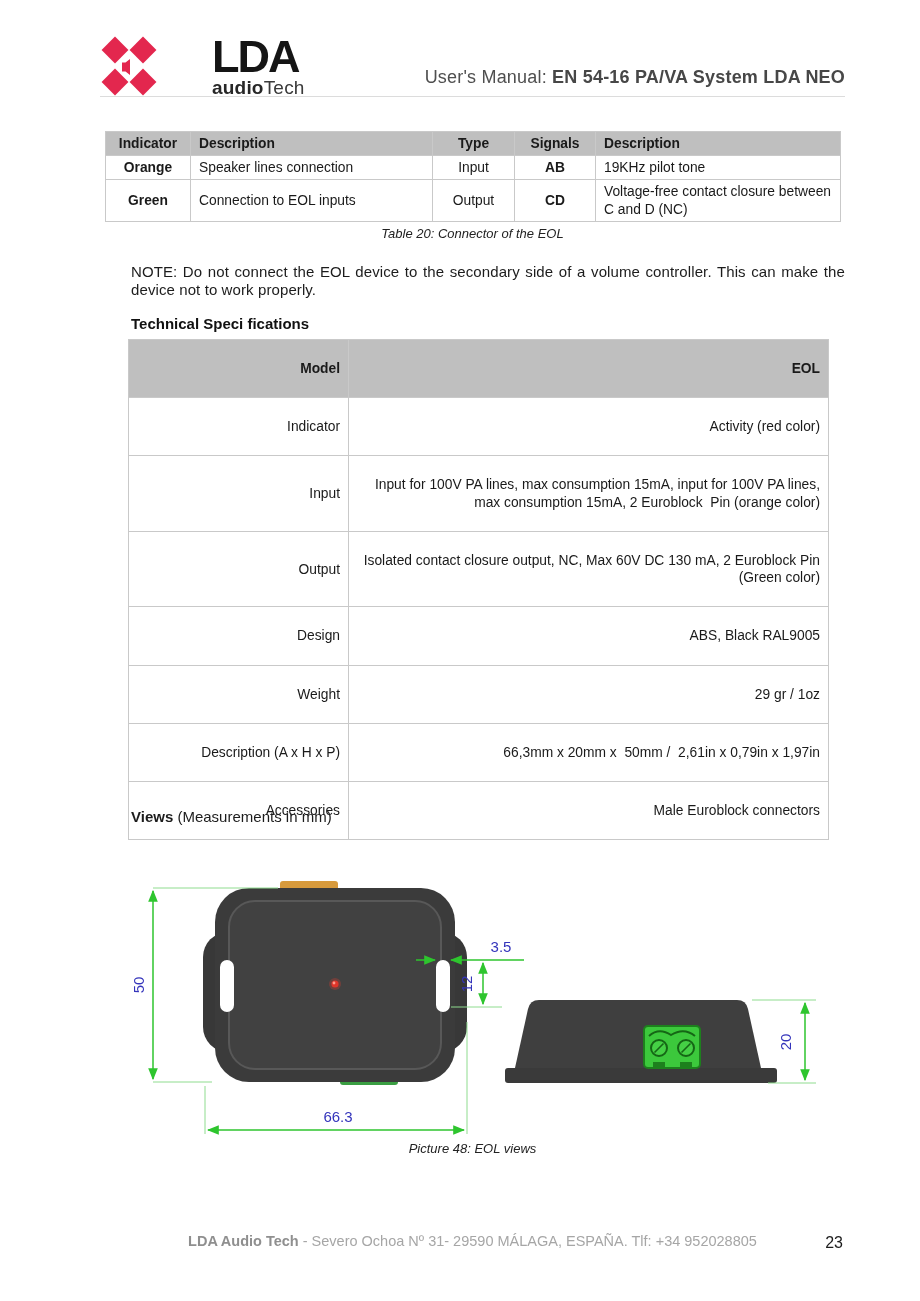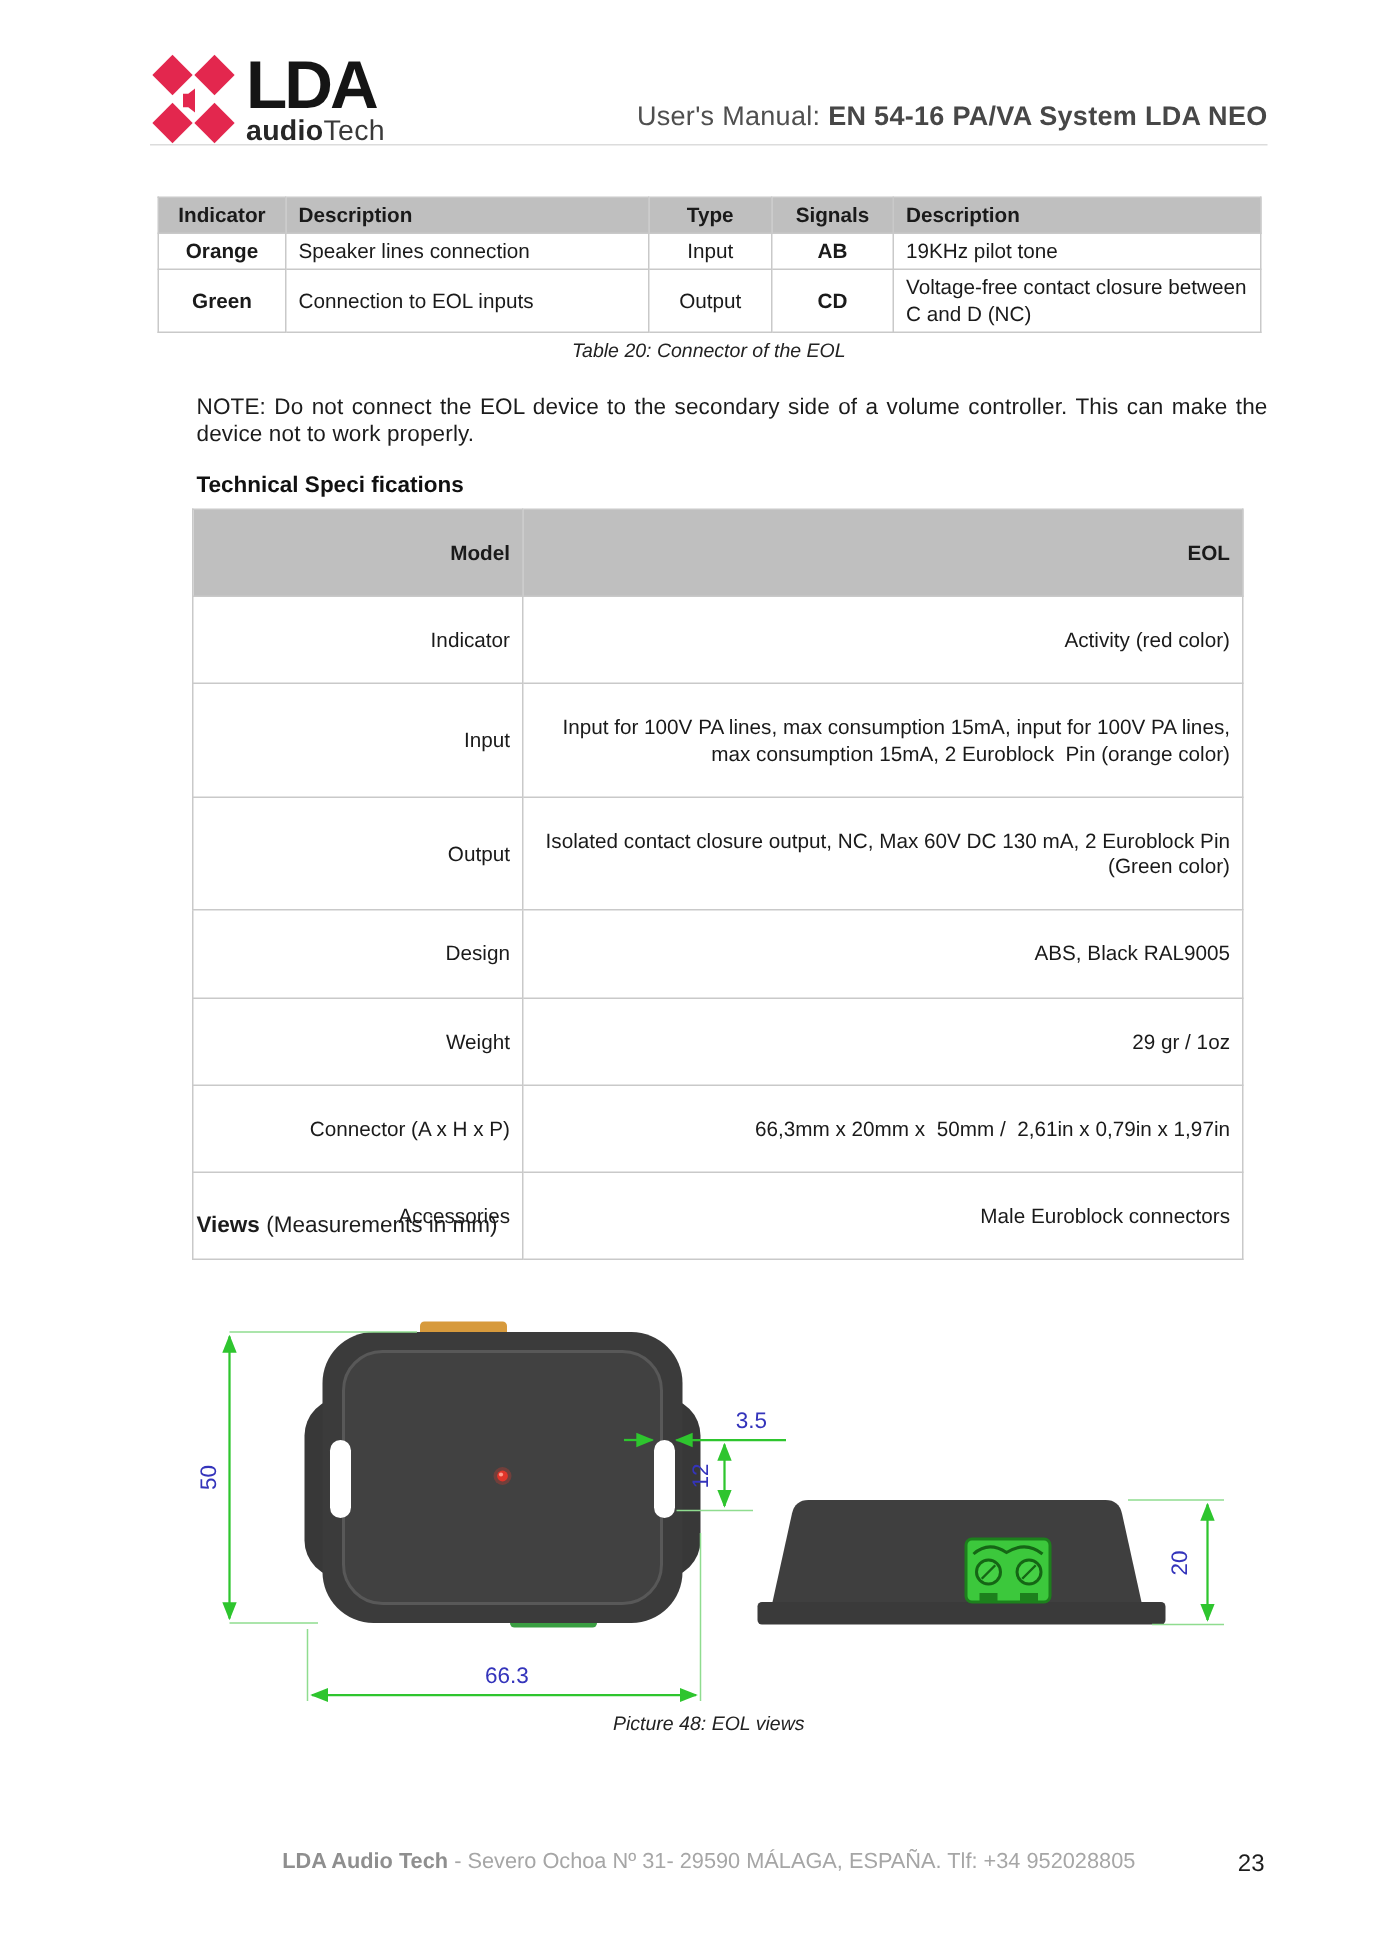--- a/index.html
+++ b/index.html
@@ -6,21 +6,21 @@
   html,body { background:#fff; }
   .page {
     position:relative; width:920px; height:1301px; background:#ffffff;
     font-family:"Liberation Sans", sans-serif; color:#1a1a1a; overflow:hidden;
   }
 
   
   .hdr { position:absolute; left:100px; top:36px; width:745px; height:61px;
          border-bottom:1px solid #dcdcdc; display:flex; justify-content:space-between; }
   .logo { display:flex; align-items:flex-start; gap:6px; }
-  .logo-text { display:flex; flex-direction:column; line-height:1; }
+  .logo-text { display:flex; flex-direction:column; line-height:1;margin-left:48px; }
   .logo-brand { font-size:45px; font-weight:800; letter-spacing:-2px; color:#151515; line-height:0.92; }
   .logo-sub { font-size:19px; margin-top:1px; color:#272727; letter-spacing:0.2px; }
   .logo-sub .b { font-weight:bold; }
   .logo-sub .l { font-weight:normal; color:#3a3a3a; }
   .doc-title { align-self:flex-end; padding-bottom:8px; font-size:18px; color:#4f4f4f; letter-spacing:0.2px; white-space:nowrap; }
   .doc-title .main { font-weight:600; color:#474747; }
 
   
   table { border-collapse:collapse; table-layout:fixed; }
   .tbl1 { position:absolute; left:105px; top:131px; width:735px; }
@@ -143,21 +143,21 @@
         </tr>
       <tr>
           <td>Design</td>
           <td class="val">ABS, Black RAL9005</td>
         </tr>
       <tr>
           <td>Weight</td>
           <td class="val">29 gr / 1oz</td>
         </tr>
       <tr>
-          <td>Connector (A x H x P)</td>
+          <td>Description (A x H x P)</td>
           <td class="val">66,3mm x 20mm x  50mm /  2,61in x 0,79in x 1,97in</td>
         </tr>
       <tr>
           <td>Accessories</td>
           <td class="val">Male Euroblock connectors</td>
         </tr>
     </tbody>
   </table>
 
   <div class="views-heading"><span class="b">Views</span><span> (Measurements in mm)</span></div>

